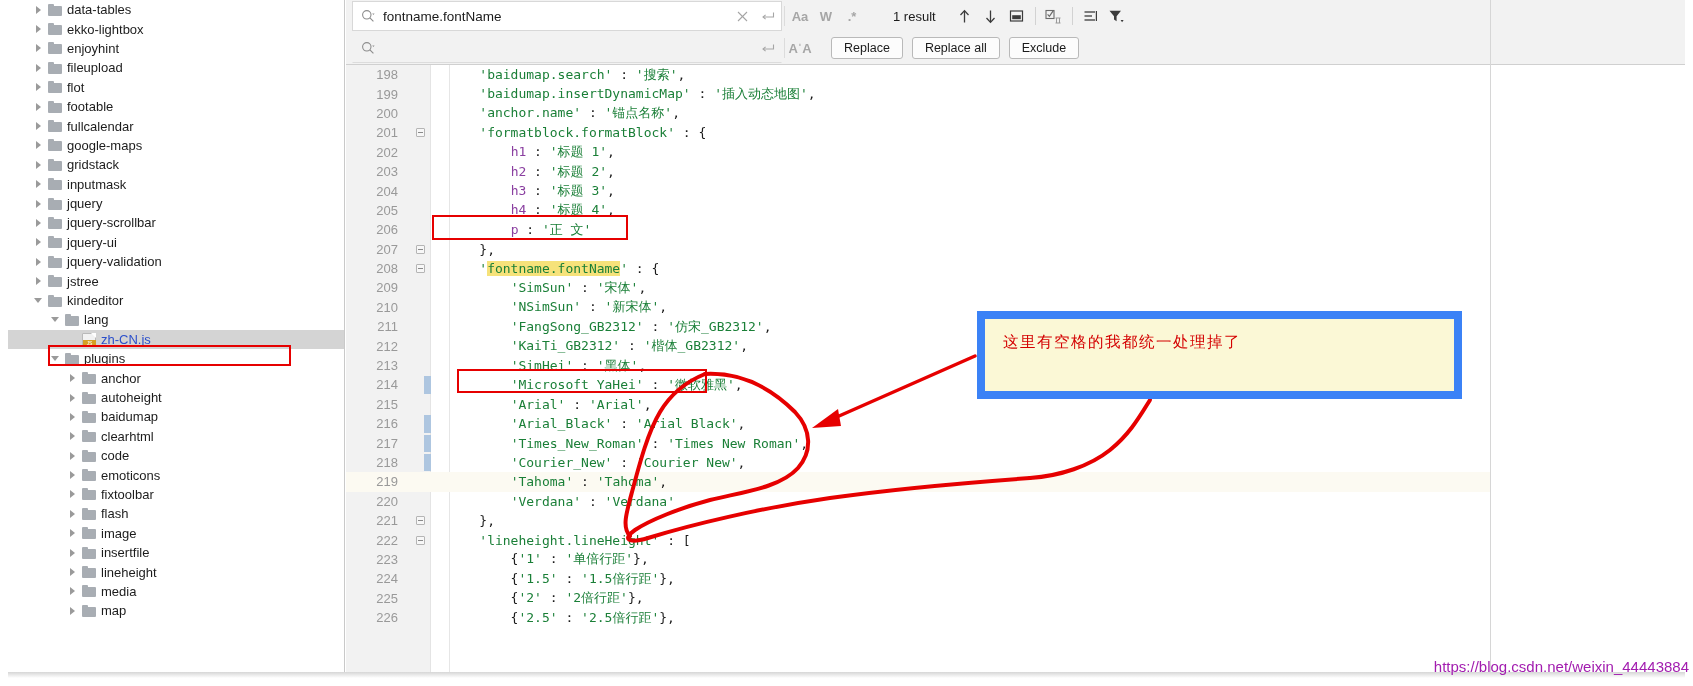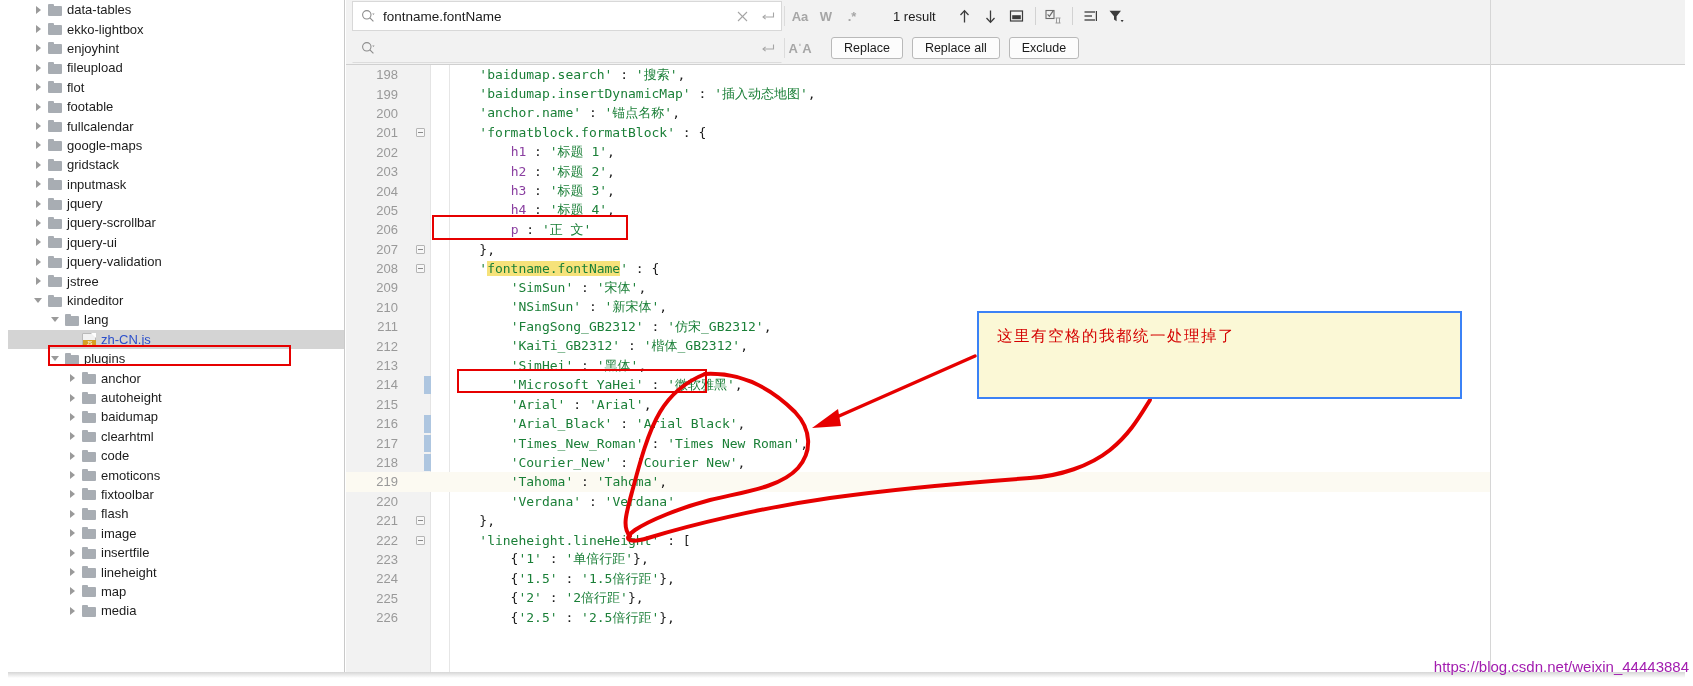--- a/index.html
+++ b/index.html
@@ -307,21 +307,21 @@
     pointer-events: none;
     z-index: 8;
   }
 
   
   #note-box {
     position: absolute;
     left: 977px; top: 311px;
     width: 485px; height: 88px;
     background: #fbf8d6;
-    border: 2px solid #3b82f6;
+    border: 8px solid #3b82f6;
     z-index: 12;
   }
   #note-text {
     position: absolute;
     left: 18px; top: 13px;
     font-family: "DejaVu Serif", serif;
     font-size: 15.5px;
     color: #d40000;
     letter-spacing: 1.5px;
     white-space: nowrap;
@@ -518,26 +518,26 @@
           <span class="tree-label">insertfile</span>
         </div>
         <div class="tree-row" style="padding-left: 60px;">
           <span class="twisty closed"></span>
           <span class="folder-icon"></span>
           <span class="tree-label">lineheight</span>
         </div>
         <div class="tree-row" style="padding-left: 60px;">
           <span class="twisty closed"></span>
           <span class="folder-icon"></span>
+          <span class="tree-label">media</span>
+        </div>
+        <div class="tree-row" style="padding-left: 60px;">
+          <span class="twisty closed"></span>
+          <span class="folder-icon"></span>
           <span class="tree-label">map</span>
-        </div>
-        <div class="tree-row" style="padding-left: 60px;">
-          <span class="twisty closed"></span>
-          <span class="folder-icon"></span>
-          <span class="tree-label">media</span>
         </div>
       </div>
     <div id="tree-highlight-box"></div>
   </div>
 
   <div id="editor-panel">
 
     <div id="search-toolbar">
 
       <div class="search-row">

